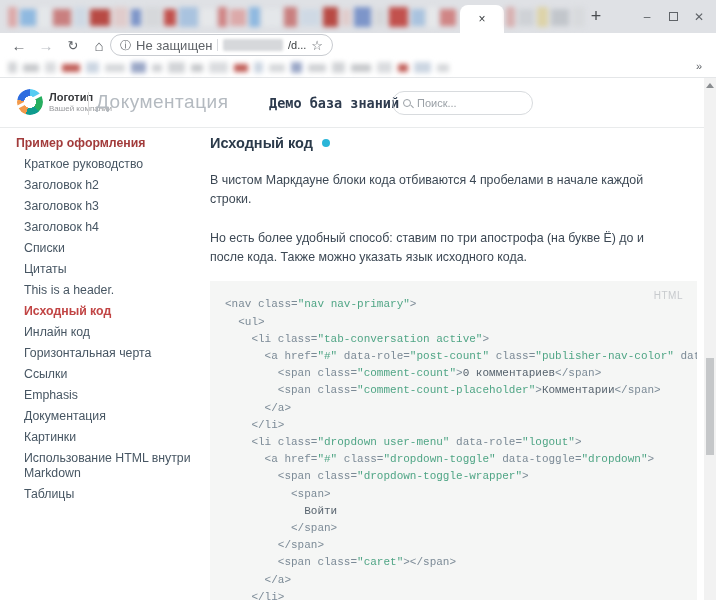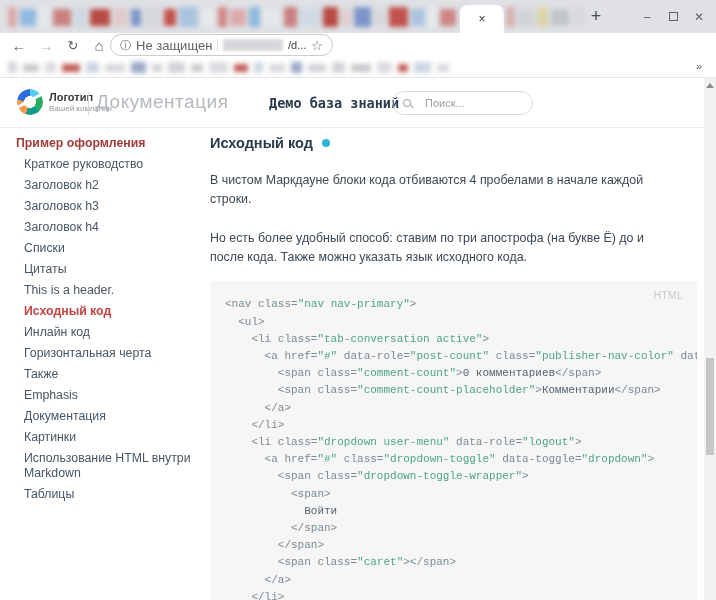--- a/index.html
+++ b/index.html
@@ -51,21 +51,21 @@
                -webkit-mask:radial-gradient(circle at 50% 50%, transparent 0 32%, #000 33%);
                mask:radial-gradient(circle at 50% 50%, transparent 0 32%, #000 33%); }
   .logo-slash { position:absolute; left:16px; top:21px; width:28px; height:3px; background:#fff; transform:rotate(-28deg); }
   .logo-title { position:absolute; left:49px; top:13px; font-size:11px; font-weight:bold; color:#36383b; }
   .logo-sub   { position:absolute; left:49px; top:26px; font-size:8px; color:#97999c; }
   .hdr-divider { position:absolute; left:88px; top:14px; width:1px; height:23px; background:#d9d9d9; }
   .app-title { position:absolute; left:96px; top:13px; font-size:19px; color:#b4bac0; letter-spacing:0.5px; }
   .site-name { position:absolute; left:255px; top:17px; font-family:"DejaVu Sans Mono",monospace;
                font-size:13.5px; font-weight:bold; color:#2e3b4e;margin-left:14px; }
   .search-box { position:absolute; left:392px; top:13px; width:141px; height:24px; border:1px solid #d8dbde;
-                border-radius:12px; display:flex; align-items:center; padding:0 10px; gap:14px; }
+                border-radius:12px; display:flex; align-items:center; padding:0 10px; gap:6px; }
   .search-glyph { width:8px; height:8px; border:1.4px solid #9aa0a6; border-radius:50%; position:relative; flex:none; }
   .search-glyph::after { content:""; position:absolute; left:6px; top:6px; width:4px; height:1.4px;
                          background:#9aa0a6; transform:rotate(45deg); }
   .search-ph { font-size:11px; color:#9aa0a6; }
 
   .sidebar { position:absolute; left:0; top:51px; width:210px; height:471px; padding:7px 18px 0 8px; }
   .sidebar ul { list-style:none; }
   .sidebar li { font-size:12.3px; line-height:15px; margin-bottom:6px; color:#475663; padding-left:16px; cursor:pointer; }
   .sidebar li.section { padding-left:8px; font-weight:bold; color:#a23b3b; }
   .sidebar li.active  { font-weight:bold; color:#c14444; }
@@ -224,21 +224,21 @@
         <li>Краткое руководство</li>
         <li>Заголовок h2</li>
         <li>Заголовок h3</li>
         <li>Заголовок h4</li>
         <li>Списки</li>
         <li>Цитаты</li>
         <li>This is a header.</li>
         <li class="active">Исходный код</li>
         <li>Инлайн код</li>
         <li>Горизонтальная черта</li>
-        <li>Также</li>
+        <li>Ссылки</li>
         <li>Emphasis</li>
         <li>Документация</li>
         <li>Картинки</li>
         <li>Использование HTML внутри Markdown</li>
         <li>Таблицы</li>
       </ul>
   </aside>
 
   <main class="main">
     <h1 class="page-title"><span>Исходный код</span><span class="title-dot"></span></h1>

